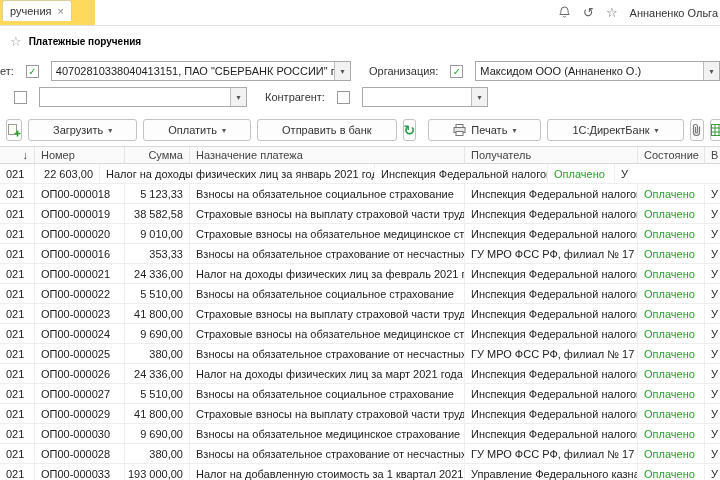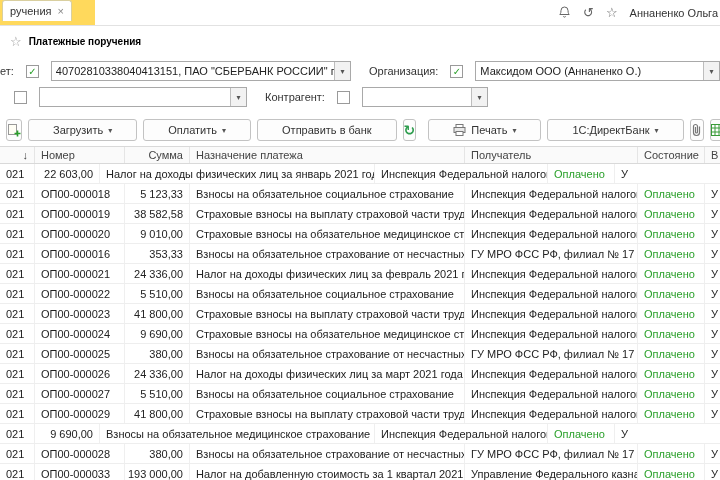--- a/index.html
+++ b/index.html
@@ -315,20 +315,21 @@
       <div class="td c-num">ОП00-000029</div>
       <div class="td c-sum">41 800,00</div>
       <div class="td c-purp">Страховые взносы на выплату страховой части трудовой пен...</div>
       <div class="td c-payee">Инспекция Федеральной налоговой с...</div>
       <div class="td c-status">Оплачено</div>
       <div class="td c-extra">У</div>
     </div>
 
     <div class="tr">
       <div class="td c-date">021</div>
+      <div class="td c-num">ОП00-000030</div>
       <div class="td c-sum">9 690,00</div>
       <div class="td c-purp">Взносы на обязательное медицинское страхование</div>
       <div class="td c-payee">Инспекция Федеральной налоговой с...</div>
       <div class="td c-status">Оплачено</div>
       <div class="td c-extra">У</div>
     </div>
 
     <div class="tr">
       <div class="td c-date">021</div>
       <div class="td c-num">ОП00-000028</div>

